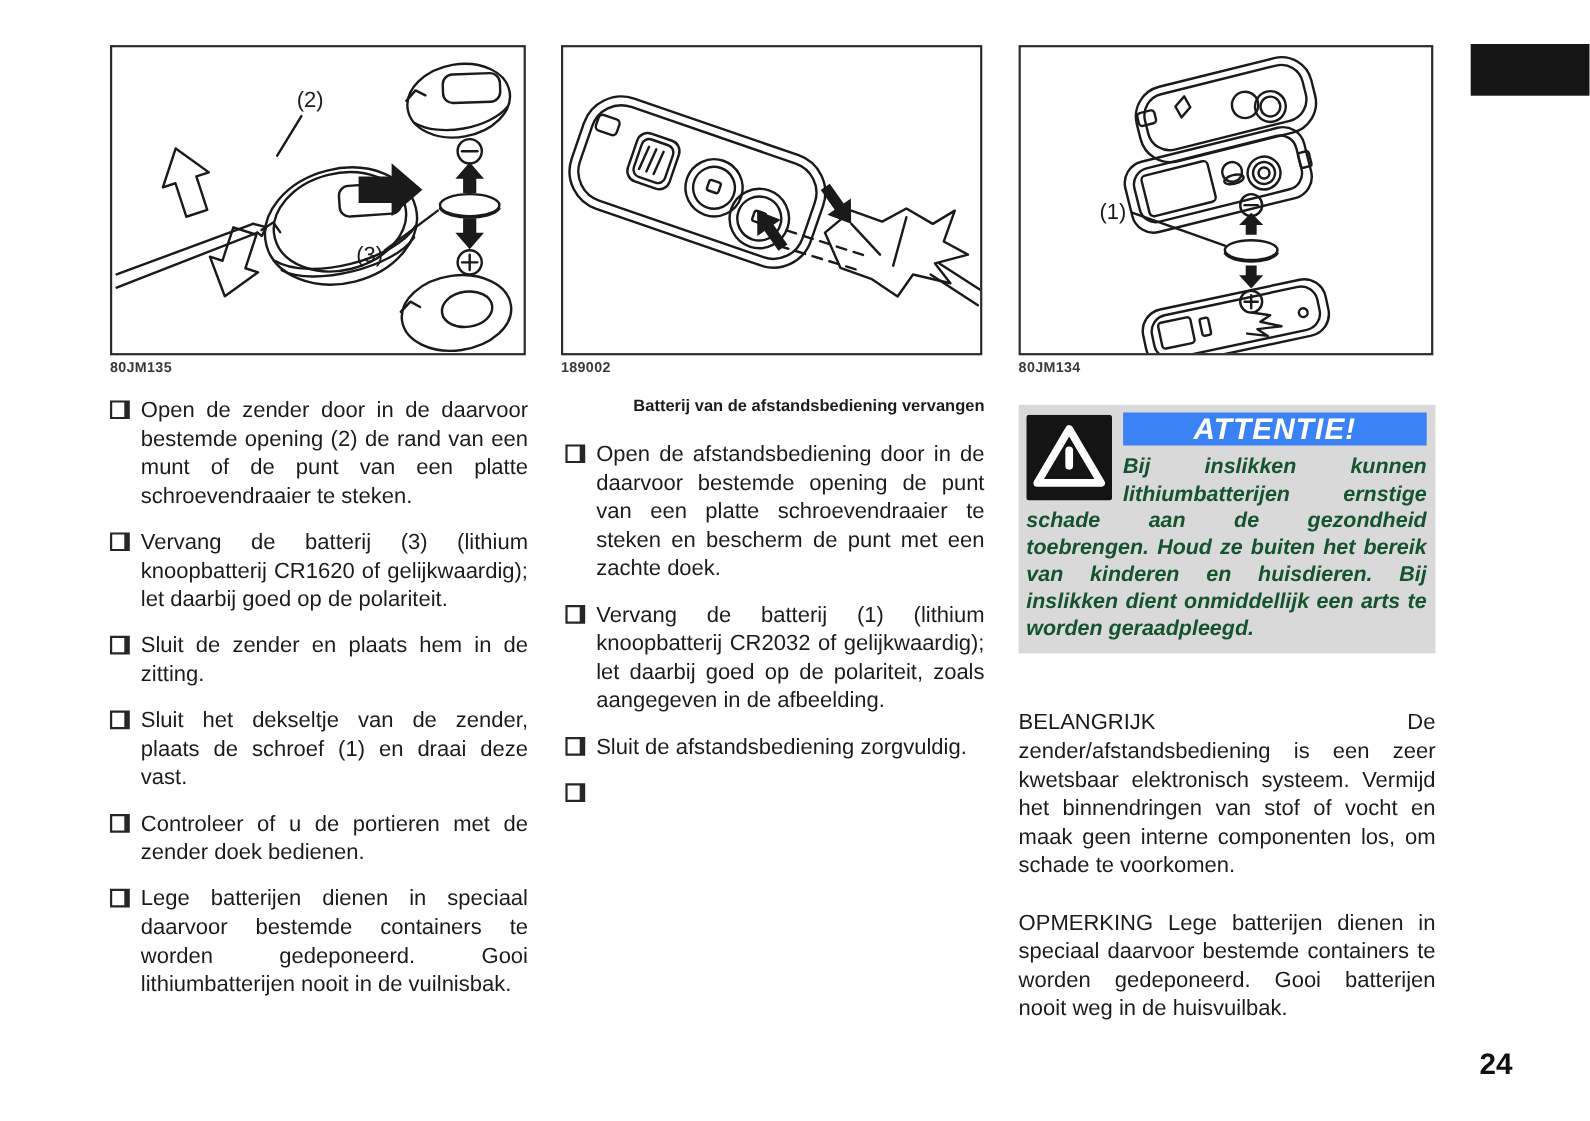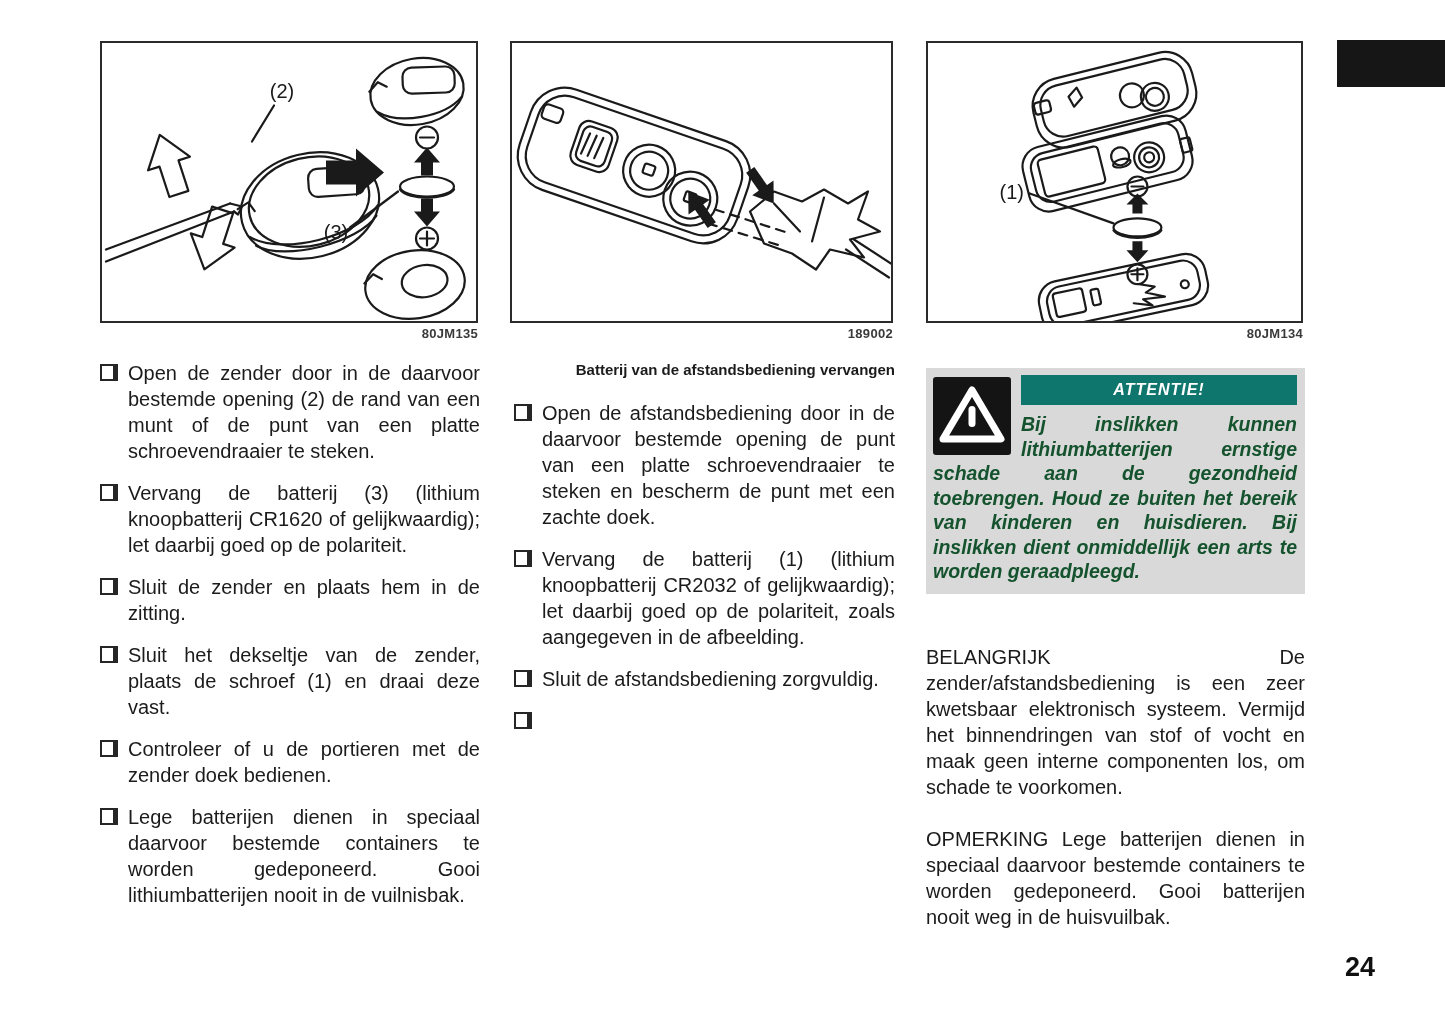--- a/index.html
+++ b/index.html
@@ -8,35 +8,35 @@
     font-family:"Liberation Sans", sans-serif;color:#1b1b1b;
     position:relative;overflow:hidden;
   }
   .figbox{
     position:absolute;top:41px;height:282px;background:#fff;
     border:2px solid #2b2b2b;box-sizing:border-box;
   }
   .figbox svg{display:block;width:100%;height:100%;}
   .caption{
     position:absolute;top:326px;font-size:13px;font-weight:bold;
-    color:#3a3a3a;text-align:right;letter-spacing:.3px;
+    color:#3a3a3a;text-align:left;letter-spacing:.3px;
   }
   .index-tab{position:absolute;left:1337px;top:40px;width:108px;height:47px;background:#161616;}
   .col{position:absolute;font-size:20px;line-height:26px;text-align:justify;hyphens:auto;}
   .heading{font-weight:bold;font-size:15px;line-height:26px;margin:0 0 17px 0;text-align:right;}
   .item{position:relative;padding-left:28px;margin:0 0 16px 0;}
   .bullet{
     position:absolute;left:0;top:4px;width:11px;height:13px;
     border:2px solid #262626;border-right-width:5px;background:#fff;
   }
   .warnbox{background:#d9d9d9;padding:7px 8px 10px 7px;overflow:hidden;}
   .warn-icon{float:left;width:78px;height:78px;margin:2px 10px 4px 0;}
   .warn-bar{
-    overflow:hidden;background:#0f766e;color:#ffffff;height:30px;
-    font-weight:bold;font-style:italic;font-size:16px;line-height:30px;
+    overflow:hidden;background:#3b82f6;color:#ffffff;height:30px;
+    font-weight:bold;font-style:italic;font-size:27px;line-height:30px;
     text-align:center;letter-spacing:1px;margin-bottom:7px;
   }
   .warn-body{
     margin:0;font-weight:bold;font-style:italic;font-size:19.5px;
     line-height:24.5px;color:#14532d;text-align:justify;
   }
   .para{margin:0 0 26px 0;}
   .para:first-of-type{margin-top:50px;}
   .pagenum{position:absolute;left:1345px;top:952px;font-size:27px;font-weight:bold;color:#101010;}
   svg text{font-family:"Liberation Sans", sans-serif;font-size:20px;fill:#1a1a1a;}

